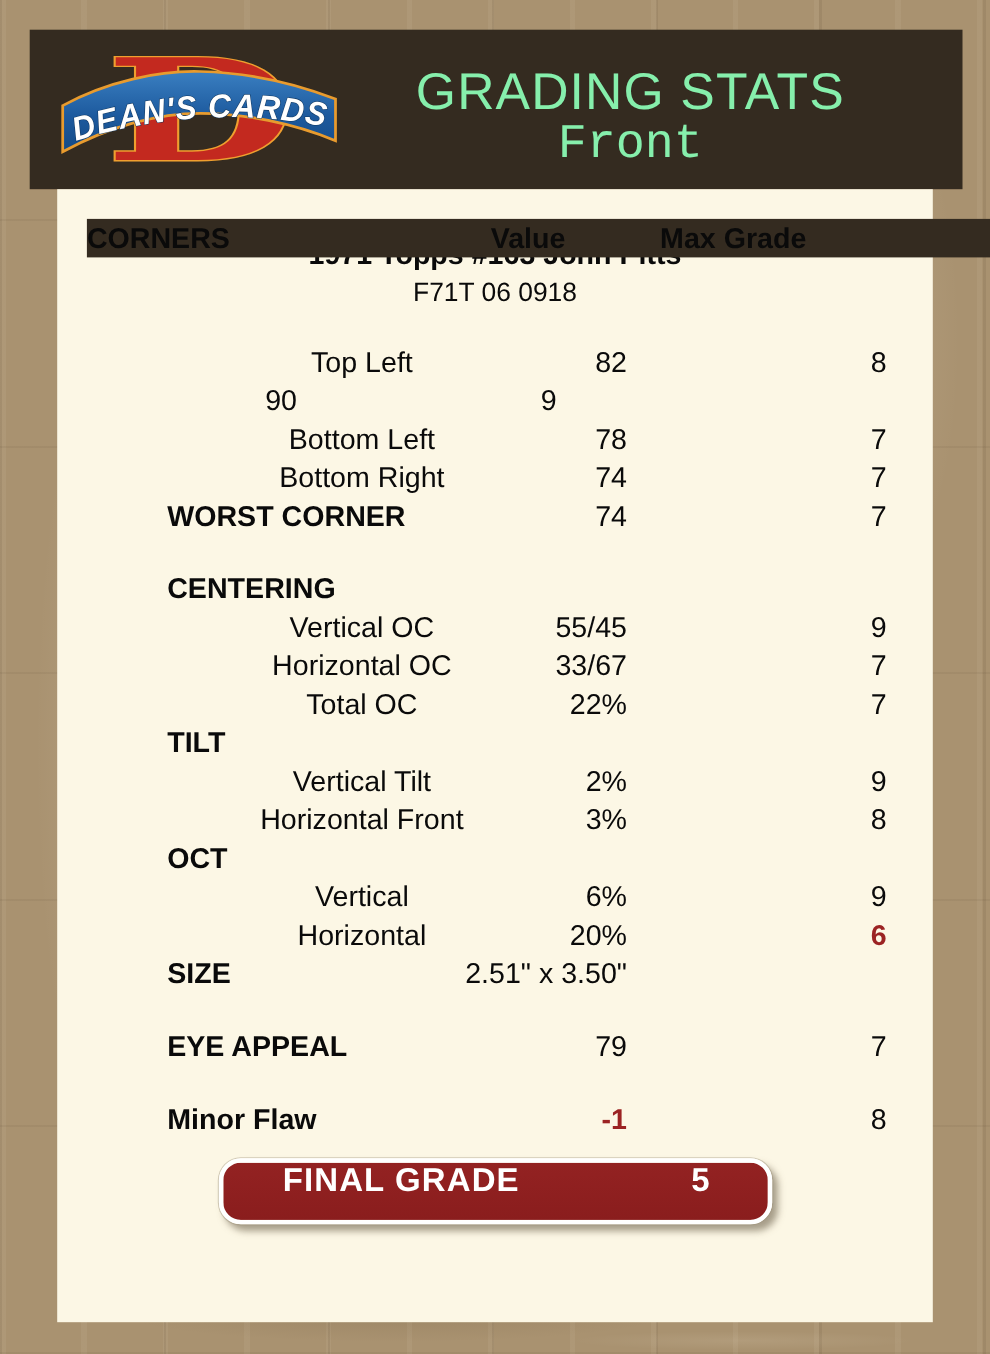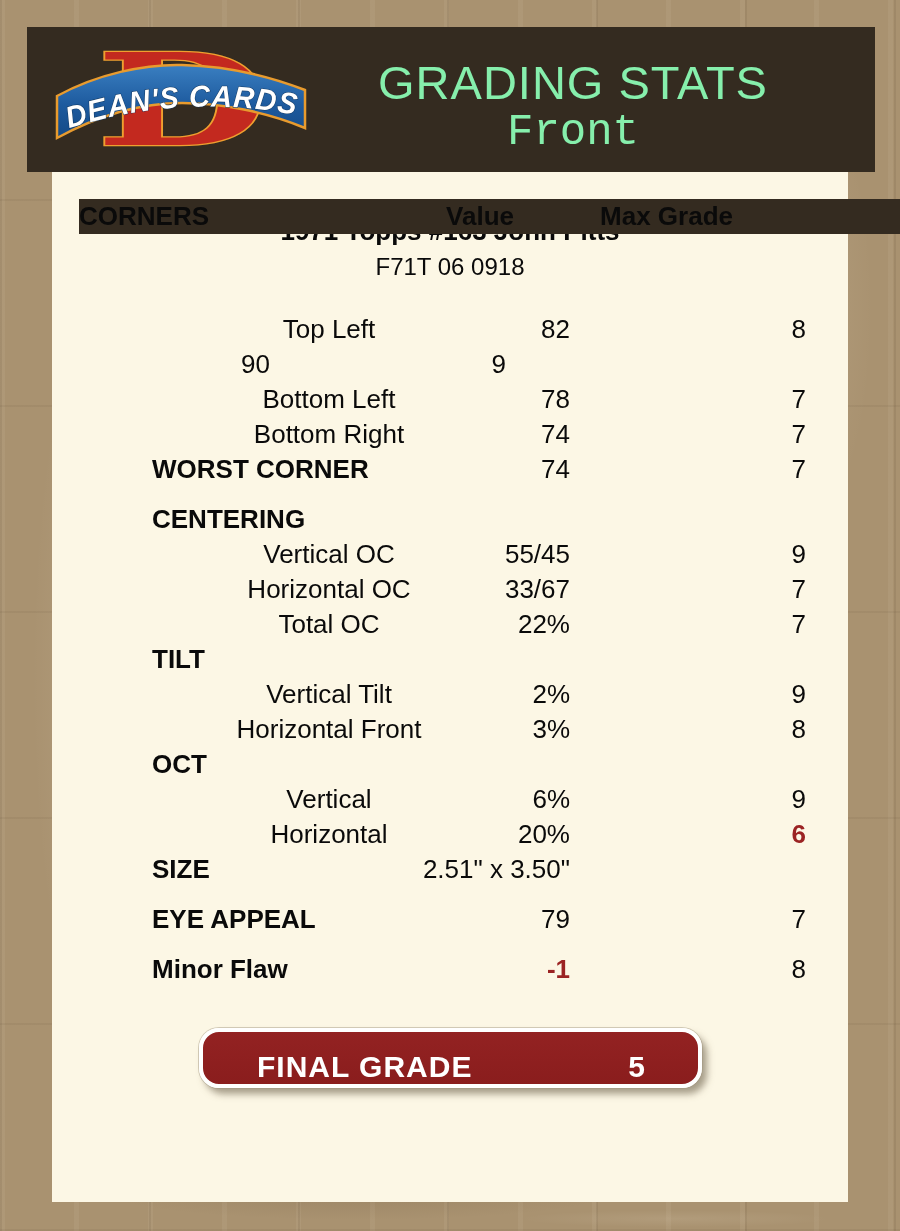--- a/index.html
+++ b/index.html
@@ -33,35 +33,35 @@
   .h-title { font-size:47px; line-height:52px; letter-spacing:1px; }
   .h-sub   { font-size:44px; line-height:46px;font-family:Liberation Mono, monospace; }
   .panel {
     position:absolute; left:52px; top:172px; width:796px; height:1030px;
     background:#fcf7e5; box-sizing:border-box; padding-top:42px; color:#0a0a0a;
   }
   .card-title { text-align:center; font-weight:bold; font-size:26px; line-height:35px; }
   .card-code  { text-align:center; font-size:24px; line-height:35px; }
   .gtable { margin:28px 0 0 100px; }
   .row { display:flex; height:35px; line-height:35px; font-size:26px; }
-  .row.gap { margin-top:15px; }
+  .row.gap { margin-top:31px; }
   .lab { width:300px; white-space:nowrap; }
   .row.item .lab { padding-left:54px; box-sizing:border-box;text-align:center; }
   .val { width:118px; display:flex; justify-content:flex-end; white-space:nowrap; }
   .max { width:160px; margin-left:76px; text-align:right; }
   .row.header .lab, .row.header .val, .row.header .max { font-weight:bold; }
   .row.section .lab { font-weight:bold; }
   .row.header .val { position:relative; left:17px; }
   .red { color:#9b2323; font-weight:bold; }
   .final {
-    margin:41px 0 0 147px; width:503px; height:60px; box-sizing:border-box;
+    margin:18px 0 0 147px; width:503px; height:60px; box-sizing:border-box;
     background:linear-gradient(#932222,#8a1d1d);
     border:4px solid #ffffff; border-radius:20px;
     box-shadow: 0 0 0 1px rgba(160,148,126,0.45), 5px 6px 7px rgba(96,84,62,0.55);
-    display:flex; align-items:flex-end; justify-content:space-between;
+    display:flex; align-items:flex-start; justify-content:space-between;
     padding:0 52px 0 54px; color:#ffffff; font-size:30px; font-weight:bold;
     letter-spacing:1px;
   }
 </style>
 </head>
 <body>
 
 <div class="bg"></div>
 
 <header class="header">

